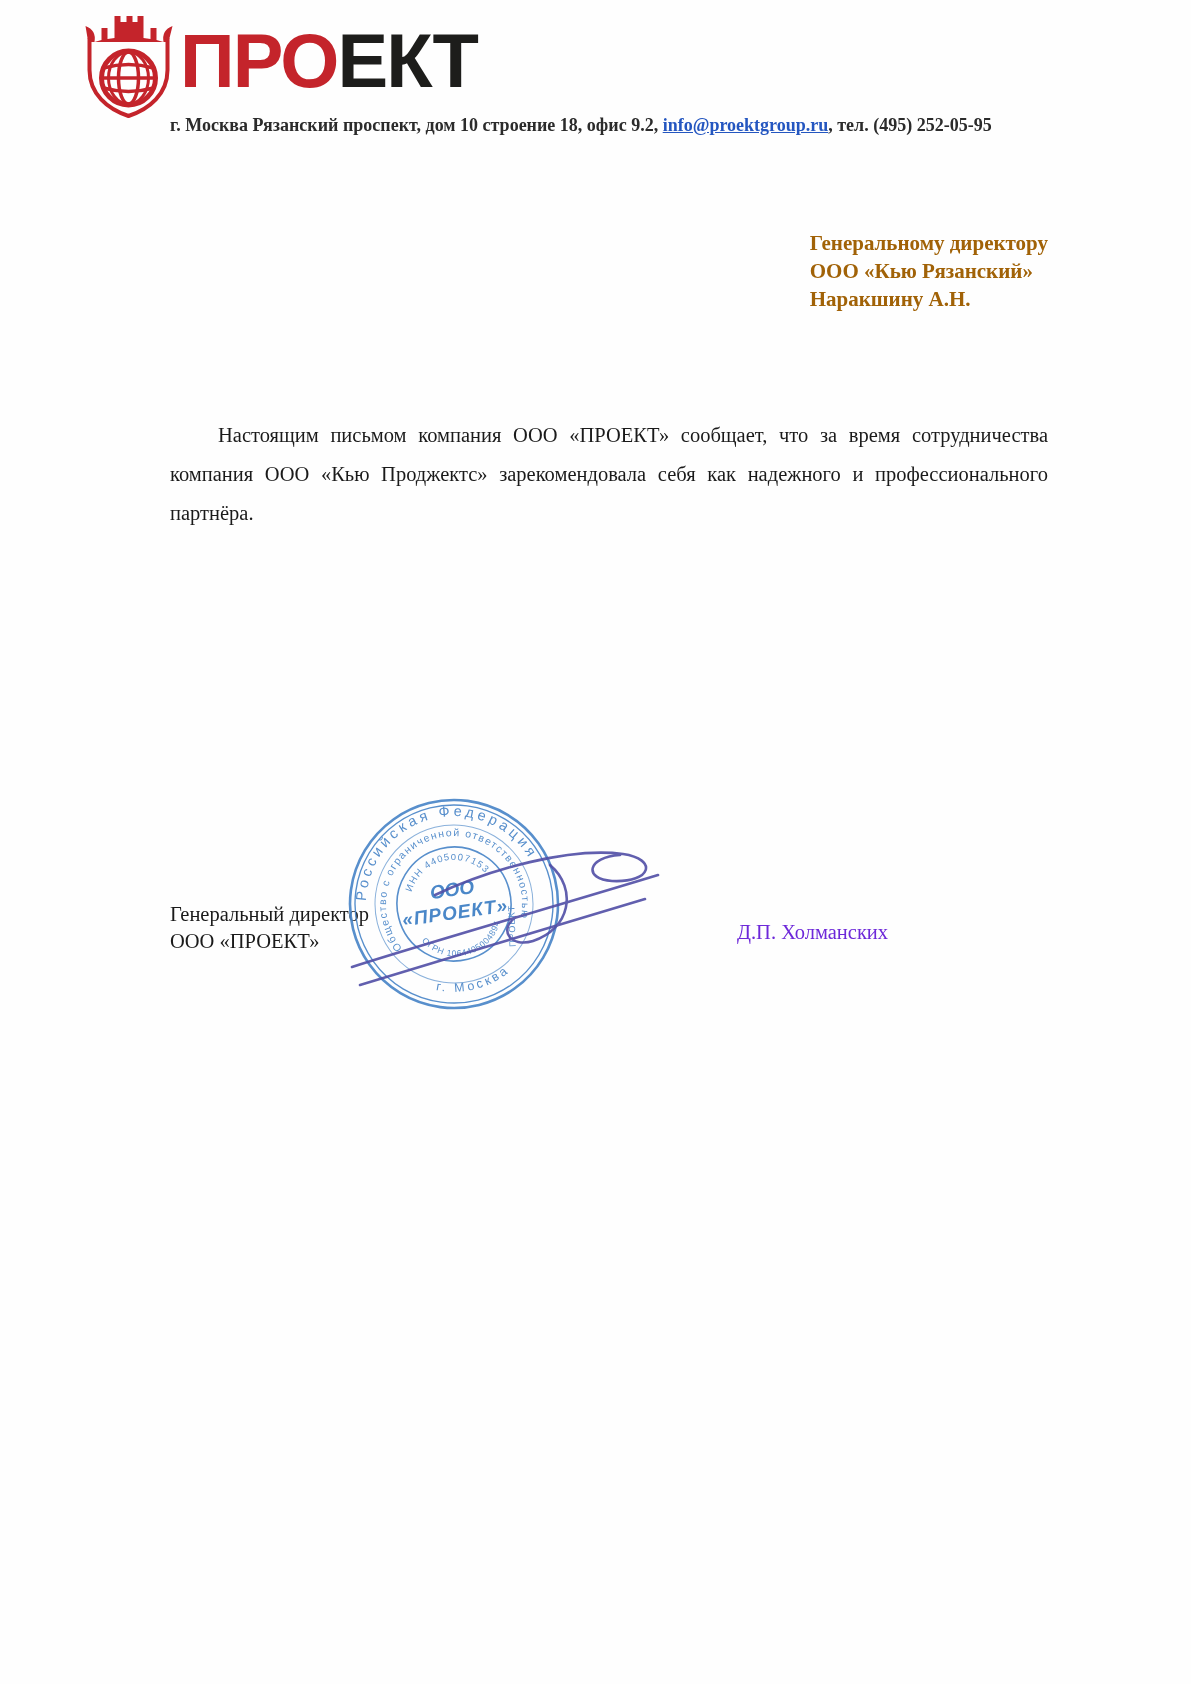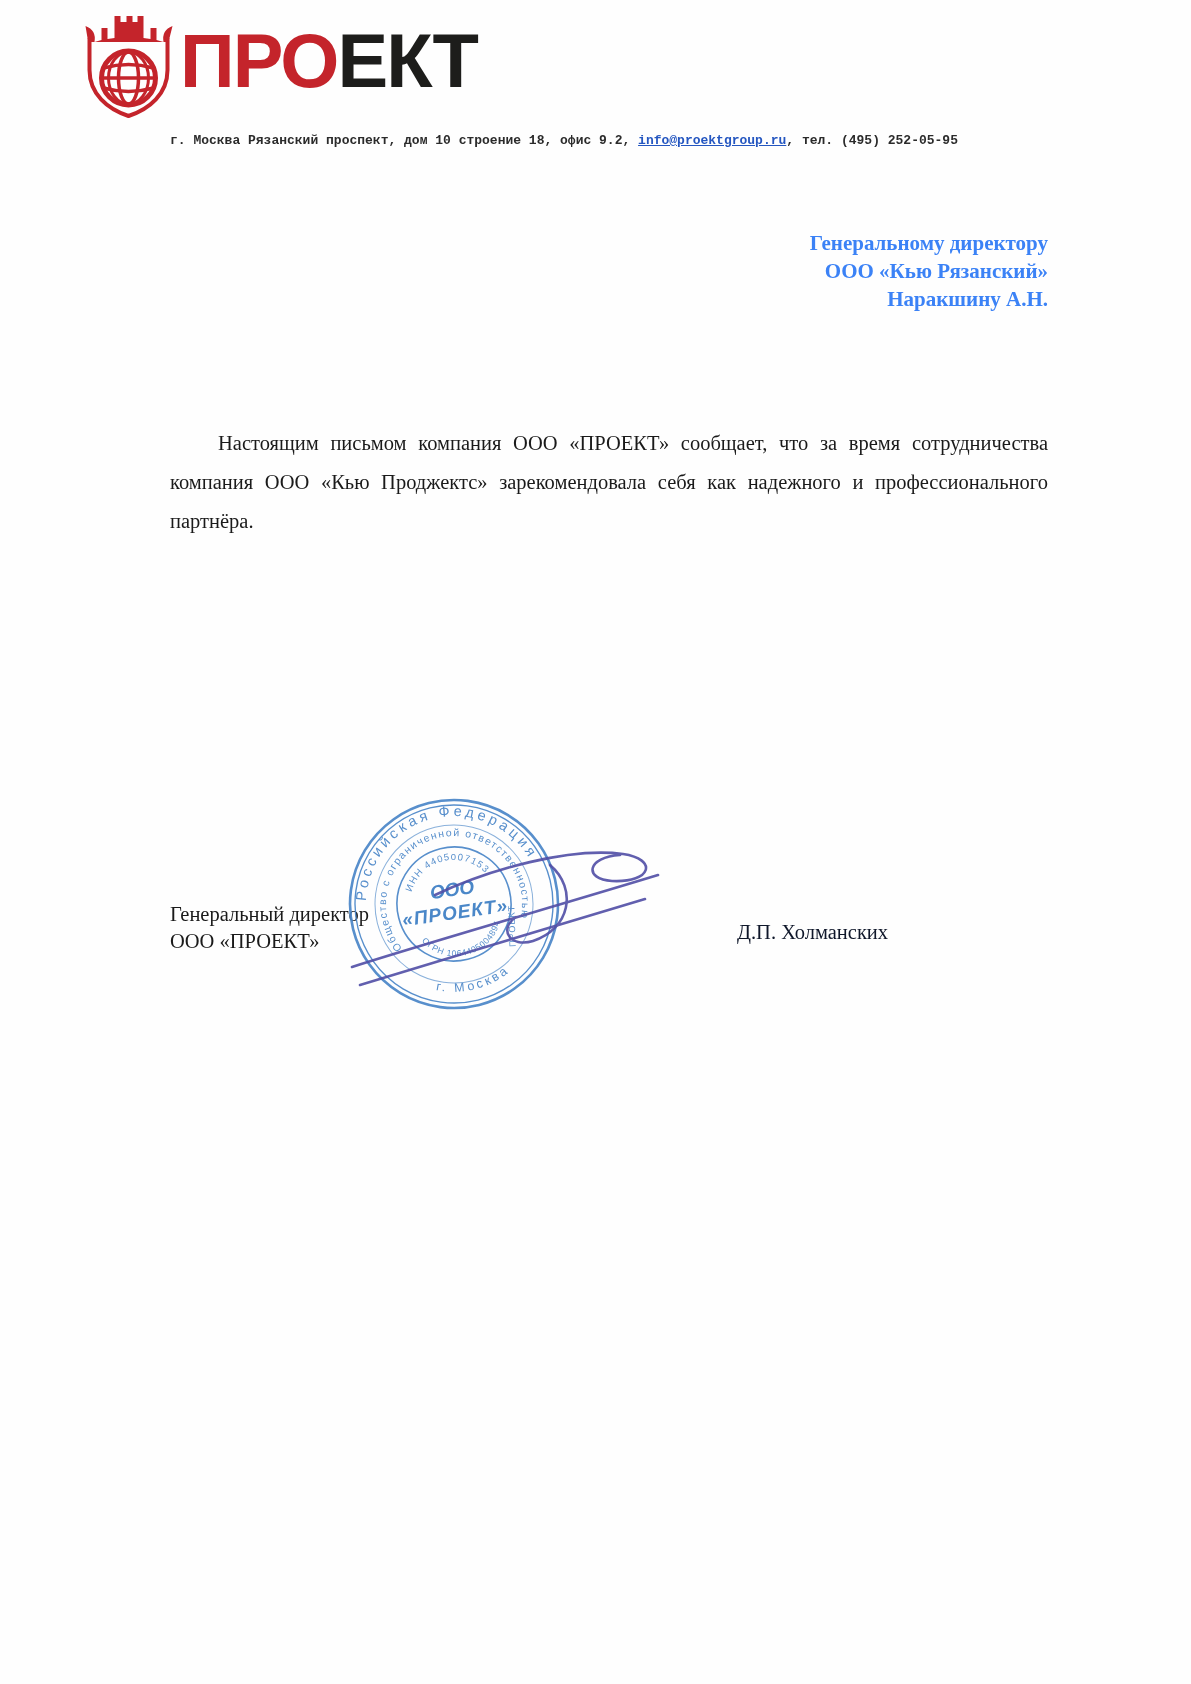--- a/index.html
+++ b/index.html
@@ -8,36 +8,36 @@
     font-family:"Liberation Serif", serif;color:#1c1c1c;overflow:hidden;
   }
   .abs{position:absolute;}
 
   
   .logo-emblem{left:80px;top:8px;width:98px;height:112px;}
   .wordmark{left:180px;top:22px;font-family:"Liberation Sans",sans-serif;
     font-weight:bold;font-size:76px;line-height:78px;letter-spacing:-2px;white-space:nowrap;}
   .wordmark .red{color:var(--logo-red,#c4242b);}
   .wordmark .black{color:#1d1d1b;margin-top:36px;}
-  .address-line{left:170px;top:133px;font-family:Liberation Mono, monospace;
-    font-weight:bold;font-size:13px;color:#2b2b2b;white-space:nowrap;}
+  .address-line{left:170px;top:115px;font-family:Liberation Serif, serif;
+    font-weight:bold;font-size:18px;color:#2b2b2b;white-space:nowrap;}
   .address-line a{color:var(--link-blue,#2456c0);text-decoration:underline;}
 
   
-  .recipient{right:143px;top:229px;text-align:right;font-weight:bold;
-    font-size:21px;line-height:28px;color:#3b82f6;}
+  .recipient{right:143px;top:229px;text-align:left;font-weight:bold;
+    font-size:21px;line-height:28px;color:#a16207;}
 
   
   .letter-body{left:170px;top:416px;width:878px;font-size:20.5px;line-height:39px;
-    text-align:justify;color:#1a1a1a;margin-top:8px;}
+    text-align:justify;color:#1a1a1a;}
   .letter-body p{margin:0;text-indent:48px;}
 
   
   .sig-title{left:170px;top:901px;font-size:20.5px;line-height:27px;color:#1a1a1a;}
-  .sig-name{left:737px;top:921px;font-size:20.5px;color:#0f172a;white-space:nowrap;}
+  .sig-name{left:737px;top:921px;font-size:20.5px;color:#6d28d9;white-space:nowrap;}
   .stamp-wrap{left:338px;top:788px;width:232px;height:232px;z-index:2;}
   .sig-ink{left:340px;top:815px;width:330px;height:185px;z-index:3;}
 
   .stamp-text{font-family:"Liberation Sans",sans-serif;fill:var(--stamp-blue,#4a86c8);}
   .stamp-center{font-family:"Liberation Sans",sans-serif;font-weight:bold;font-style:italic;
     fill:var(--stamp-blue-dark,#3b7dc4);}
 </style>
 </head>
 <body>
 

